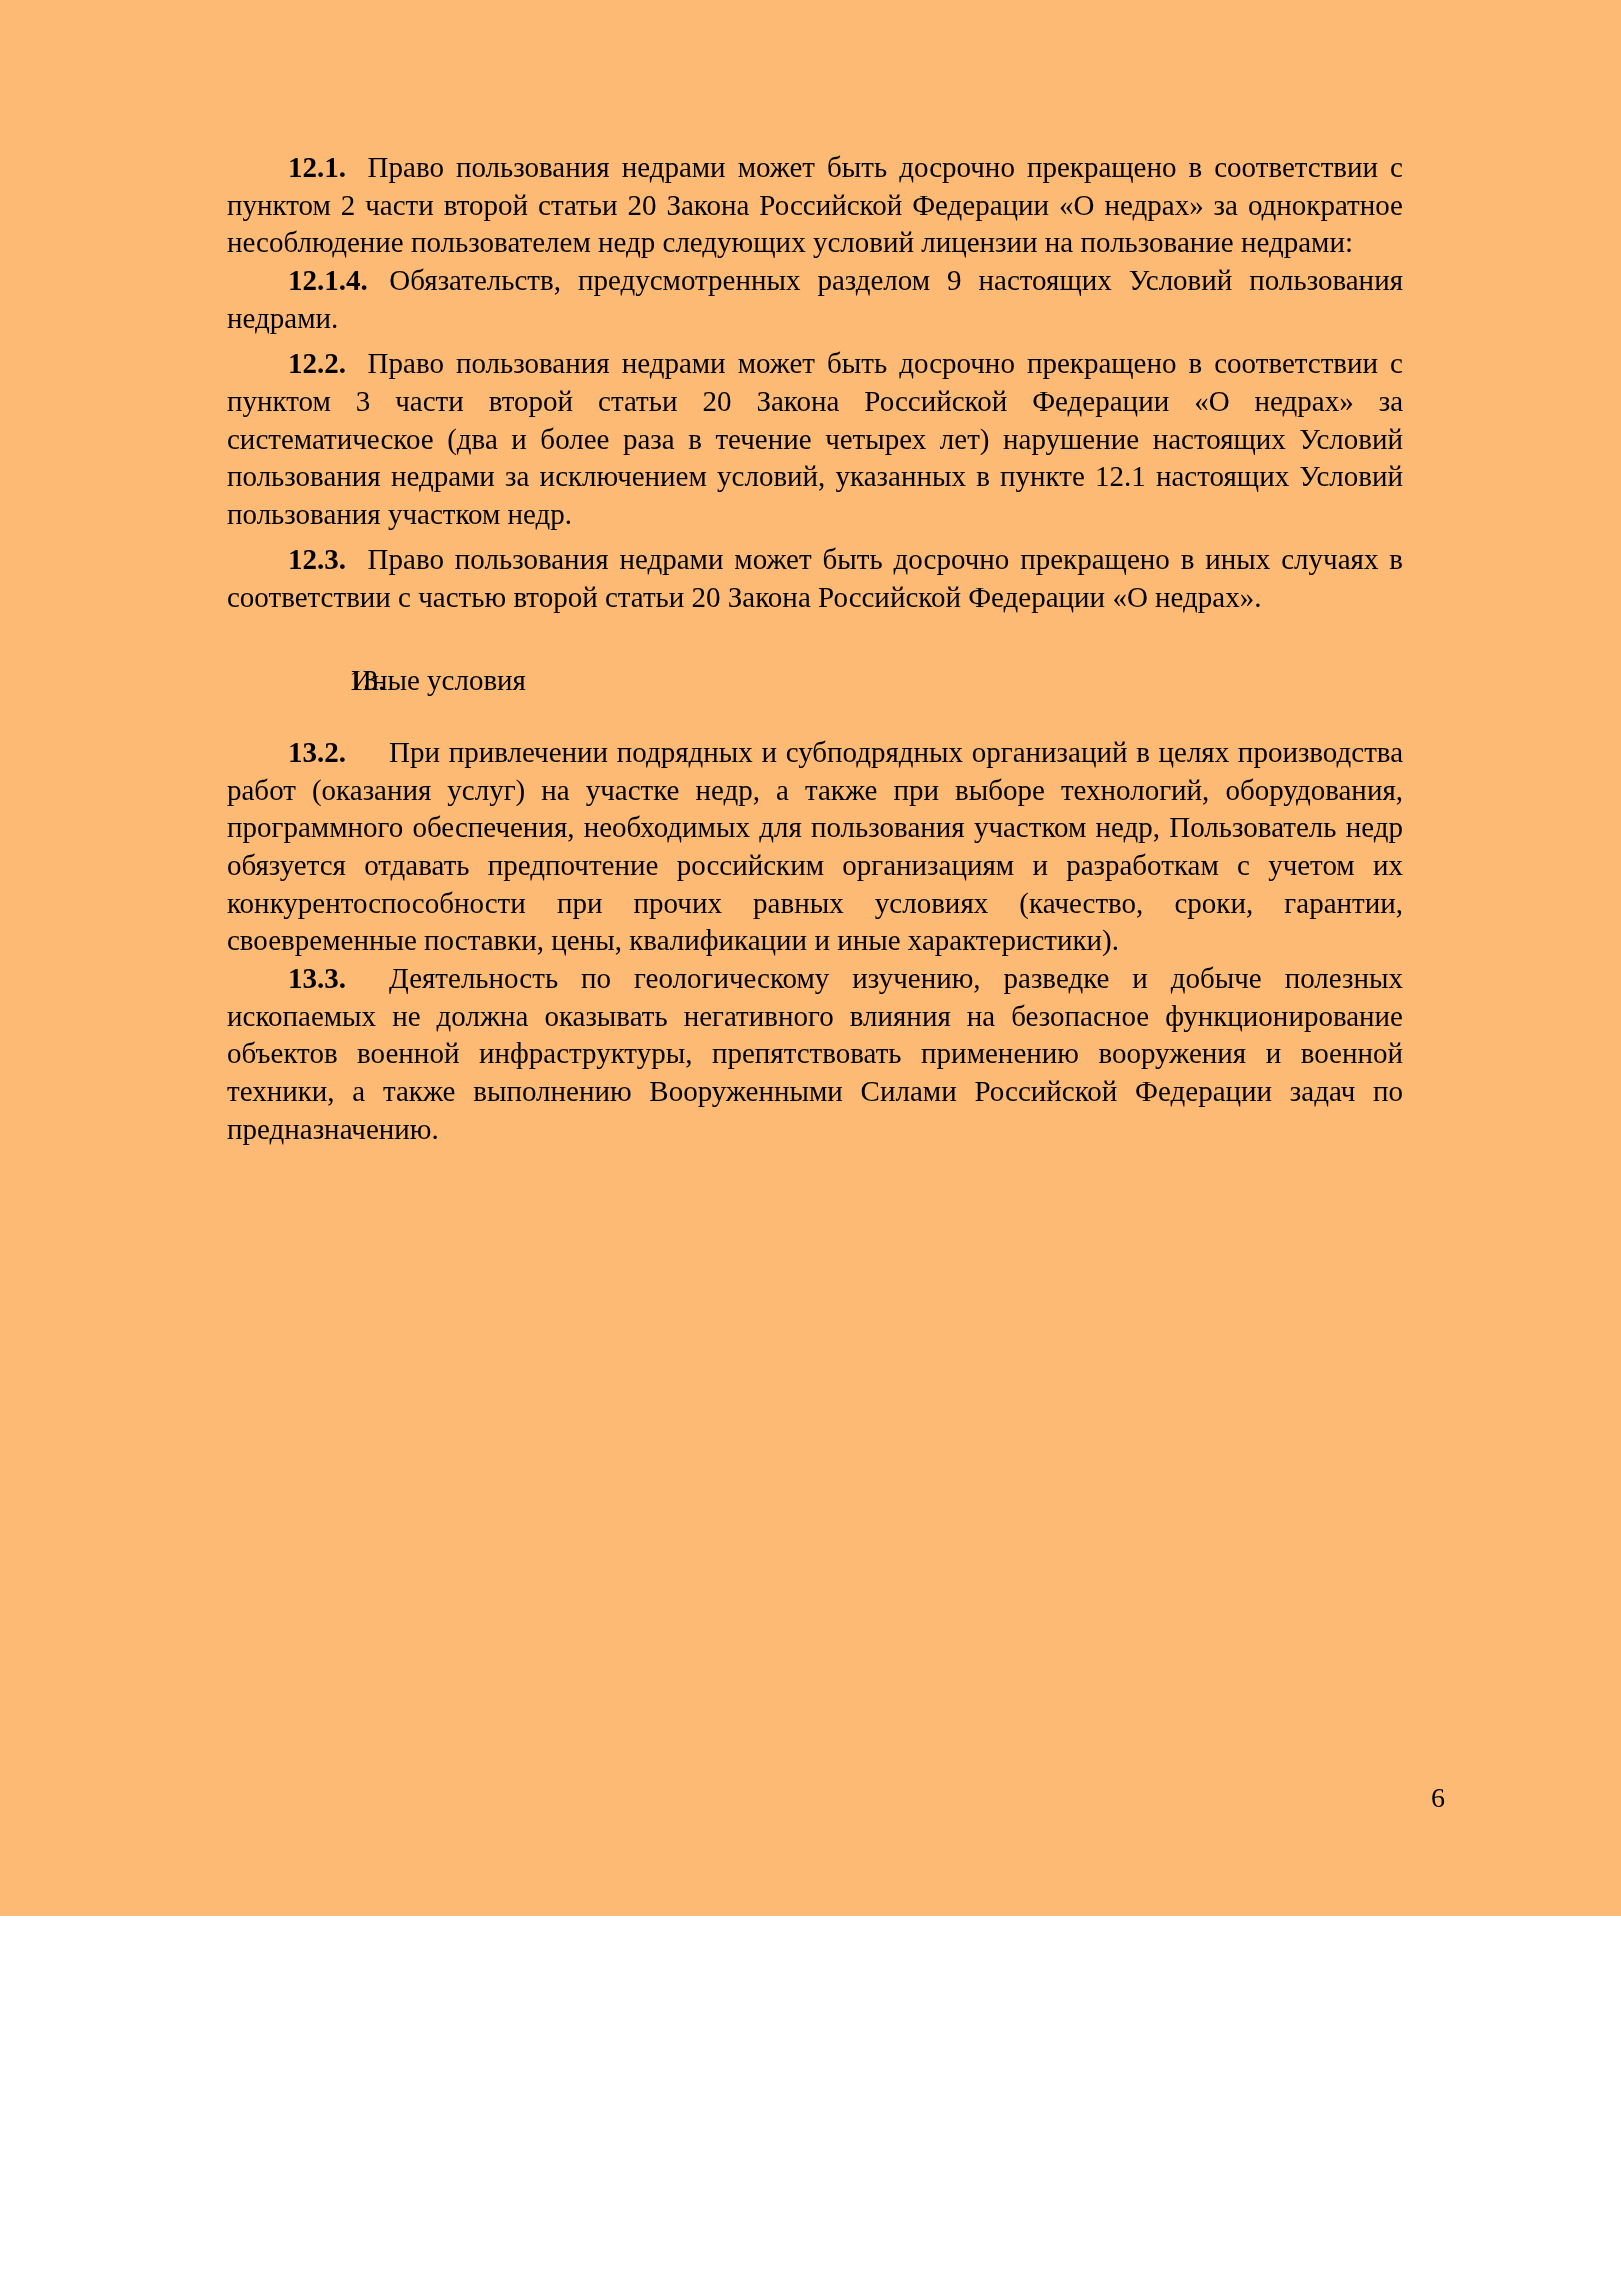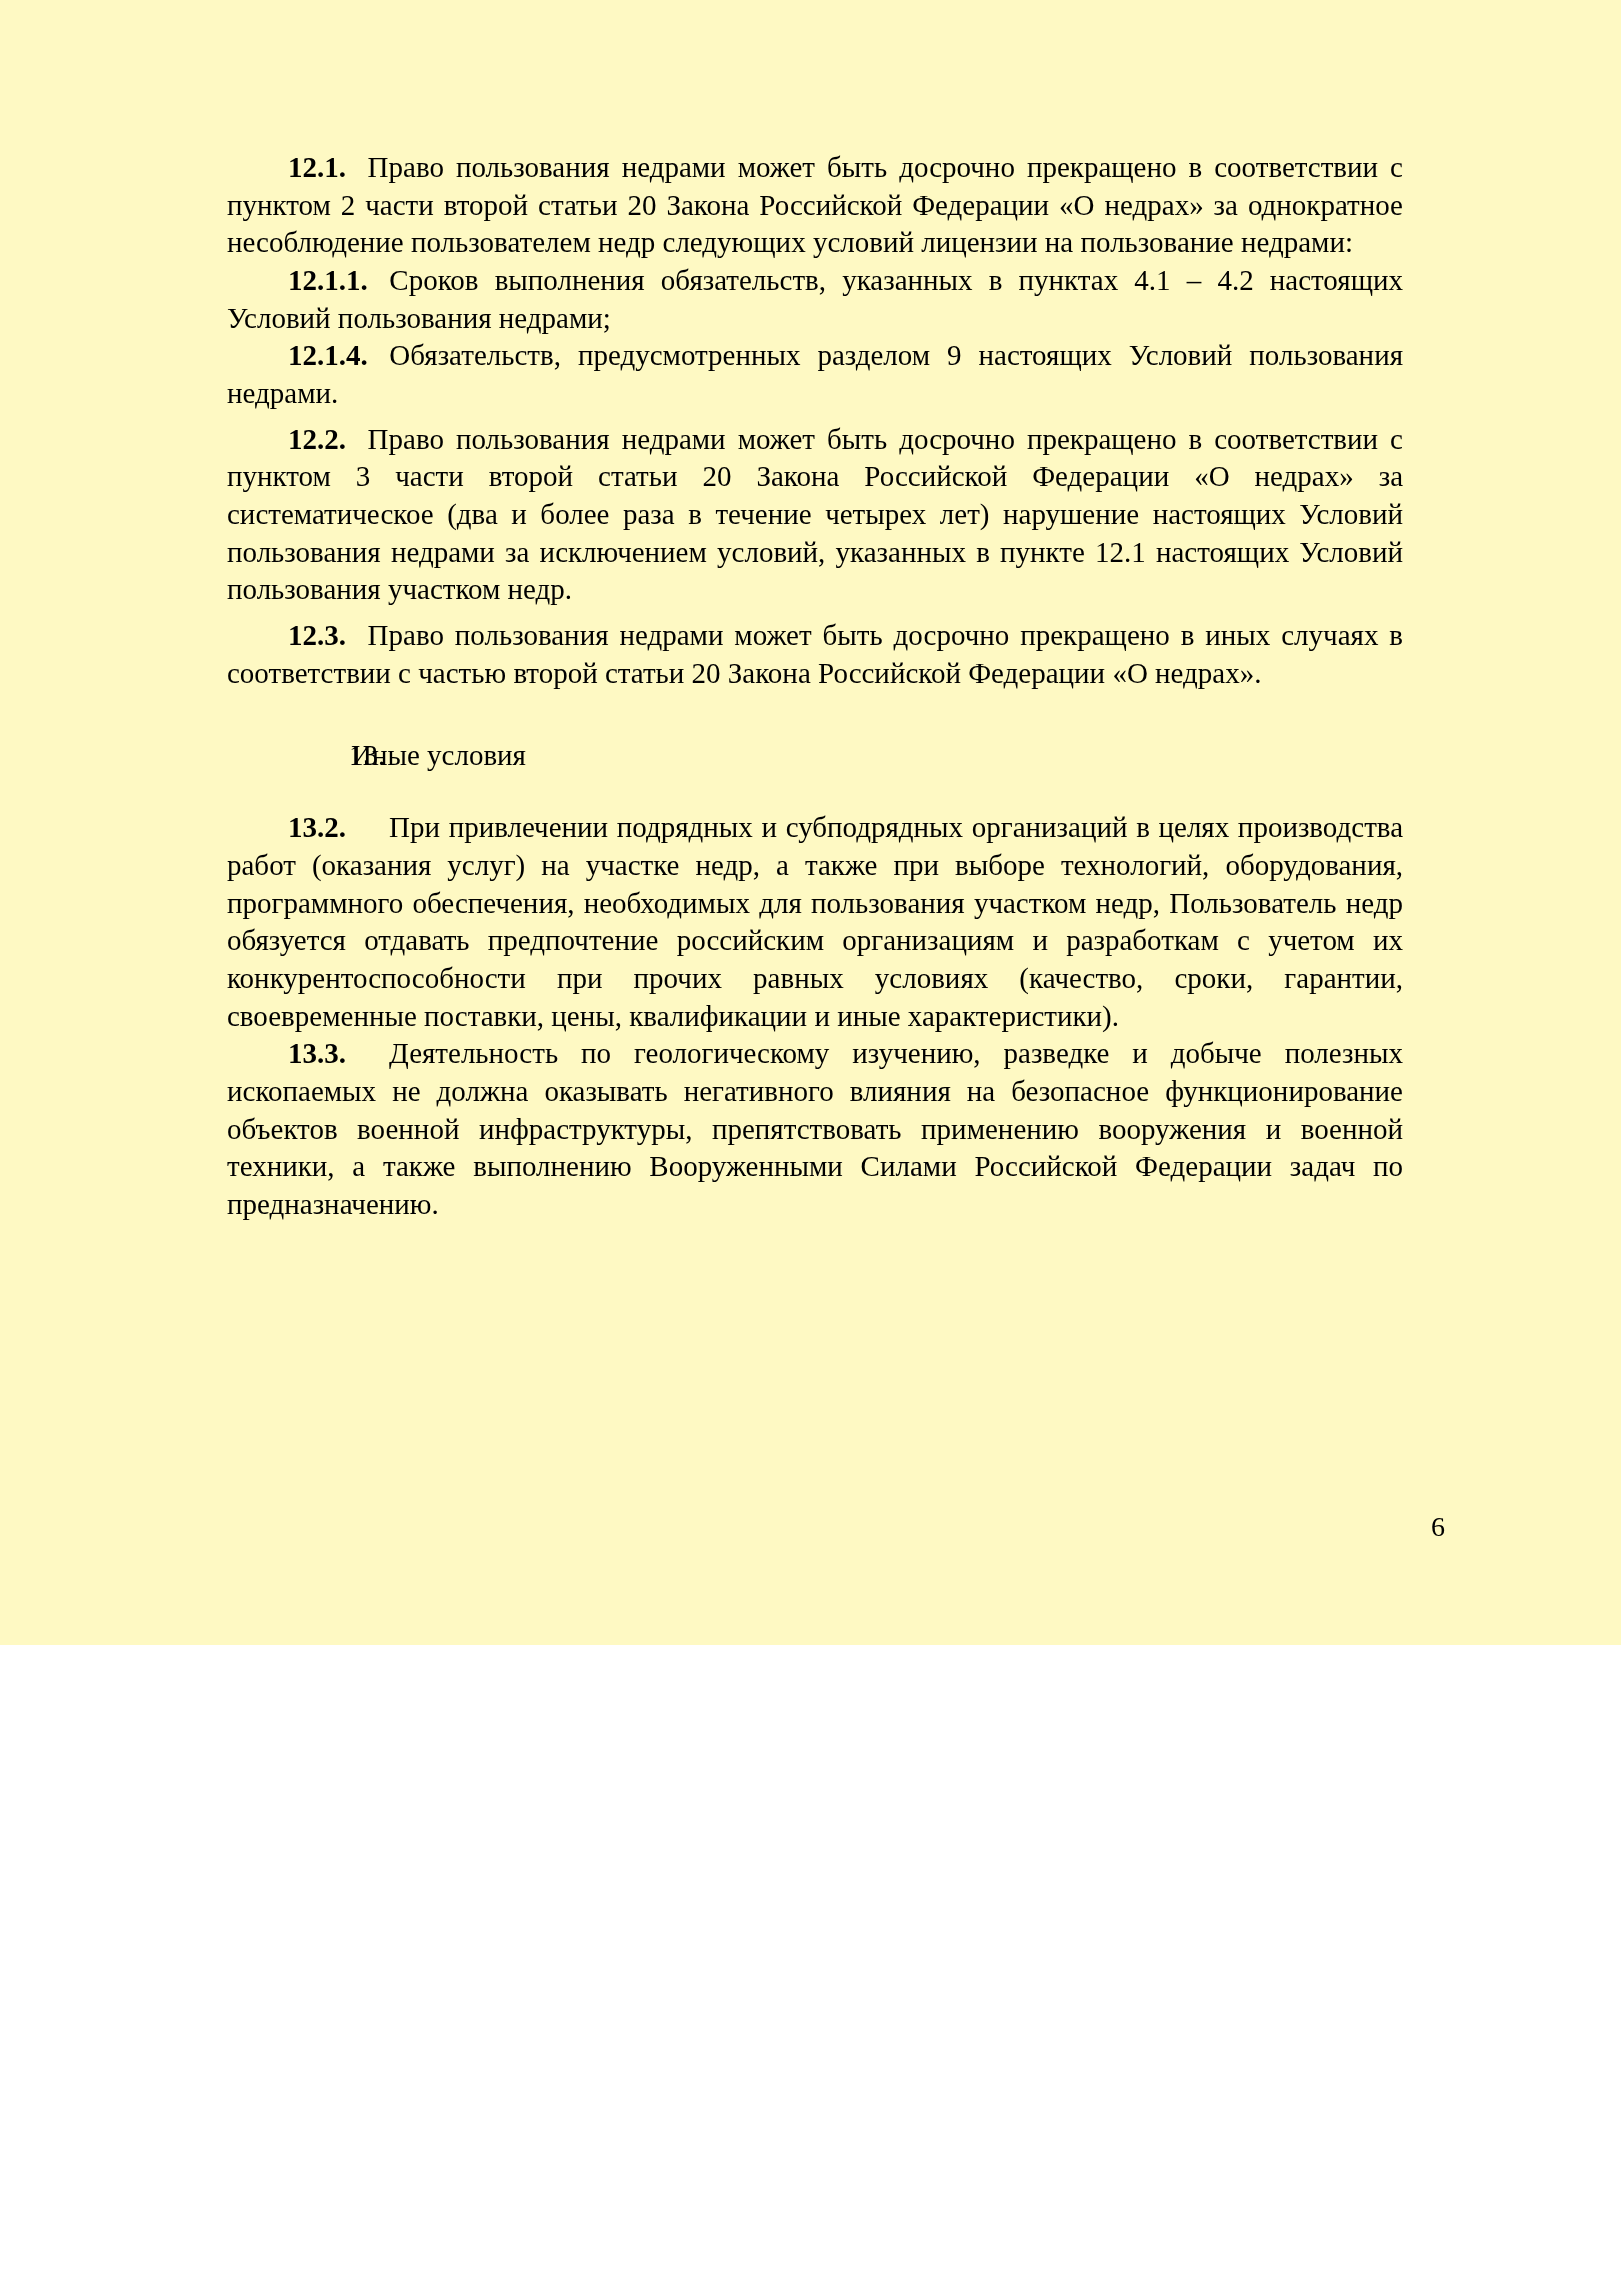--- a/index.html
+++ b/index.html
@@ -7,23 +7,23 @@
     padding: 0;
     background: #ffffff;
   }
   body {
     font-family: "Liberation Serif", "DejaVu Serif", serif;
     color: #000000;
   }
   .page {
     position: relative;
     width: 1621px;
-    height: 1645px;
+    height: 1916px;
     margin: 0 auto;
-    background: #fef9c3;
+    background: #fdba74;
     box-sizing: border-box;
     overflow: hidden;
   }
   .content {
     position: absolute;
     left: 227px;
     top: 149px;
     width: 1176px;
   }
   p {
@@ -62,21 +62,20 @@
   }
 </style>
 </head>
 <body>
 
 <div class="page">
   <div class="content">
 
     <p class="ind"><span class="num">12.1.</span><span class="gap-md"></span><span>Право пользования недрами может быть досрочно прекращено в соответствии с пунктом 2 части второй статьи 20 Закона Российской Федерации «О недрах» за однократное несоблюдение пользователем недр следующих условий лицензии на пользование недрами:</span></p>
 
-    <p class="ind"><span class="num">12.1.1.</span><span class="gap-md"></span><span>Сроков выполнения обязательств, указанных в пунктах 4.1 – 4.2 настоящих Условий пользования недрами;</span></p>
 
 
 
     <p class="ind"><span class="num">12.1.4.</span><span class="gap-md"></span><span>Обязательств, предусмотренных разделом 9 настоящих Условий пользования недрами.</span></p>
 
     <div class="block-gap-sm"></div>
 
     <p class="ind"><span class="num">12.2.</span><span class="gap-md"></span><span>Право пользования недрами может быть досрочно прекращено в соответствии с пунктом 3 части второй статьи 20 Закона Российской Федерации «О недрах» за систематическое (два и более раза в течение четырех лет) нарушение настоящих Условий пользования недрами за исключением условий, указанных в пункте 12.1 настоящих Условий пользования участком недр.</span></p>
 
     <div class="block-gap-sm"></div>

